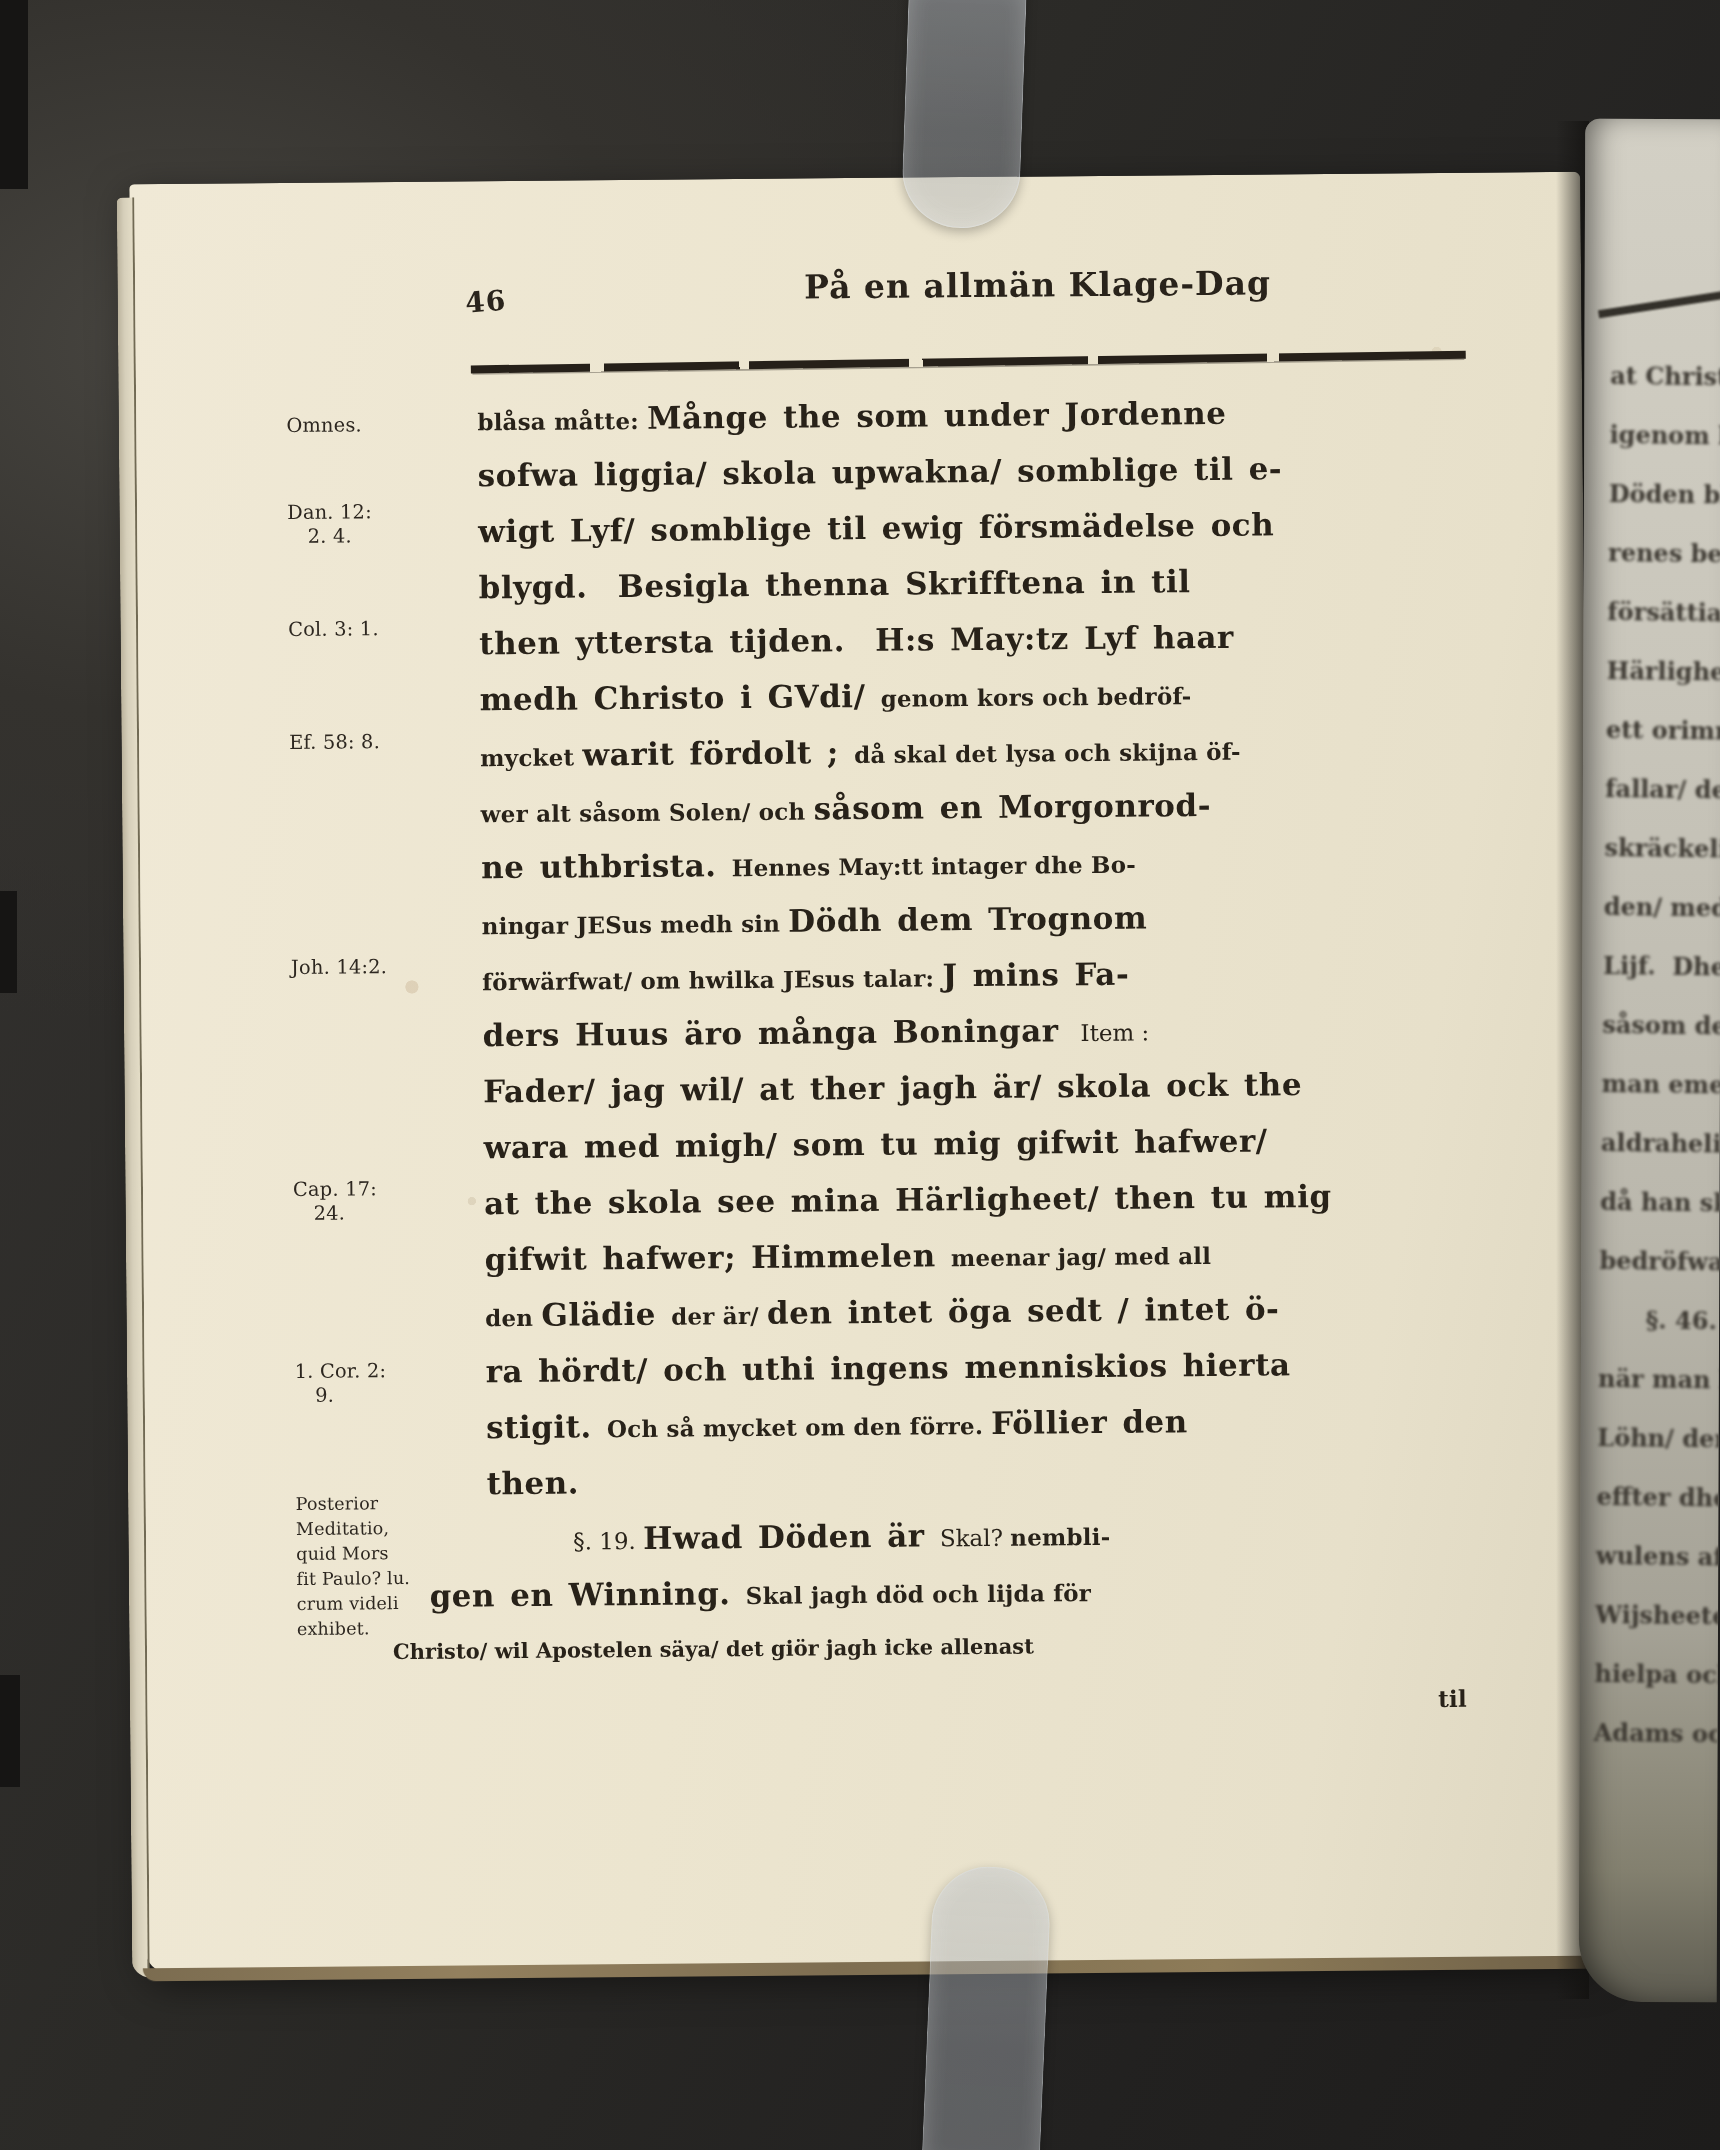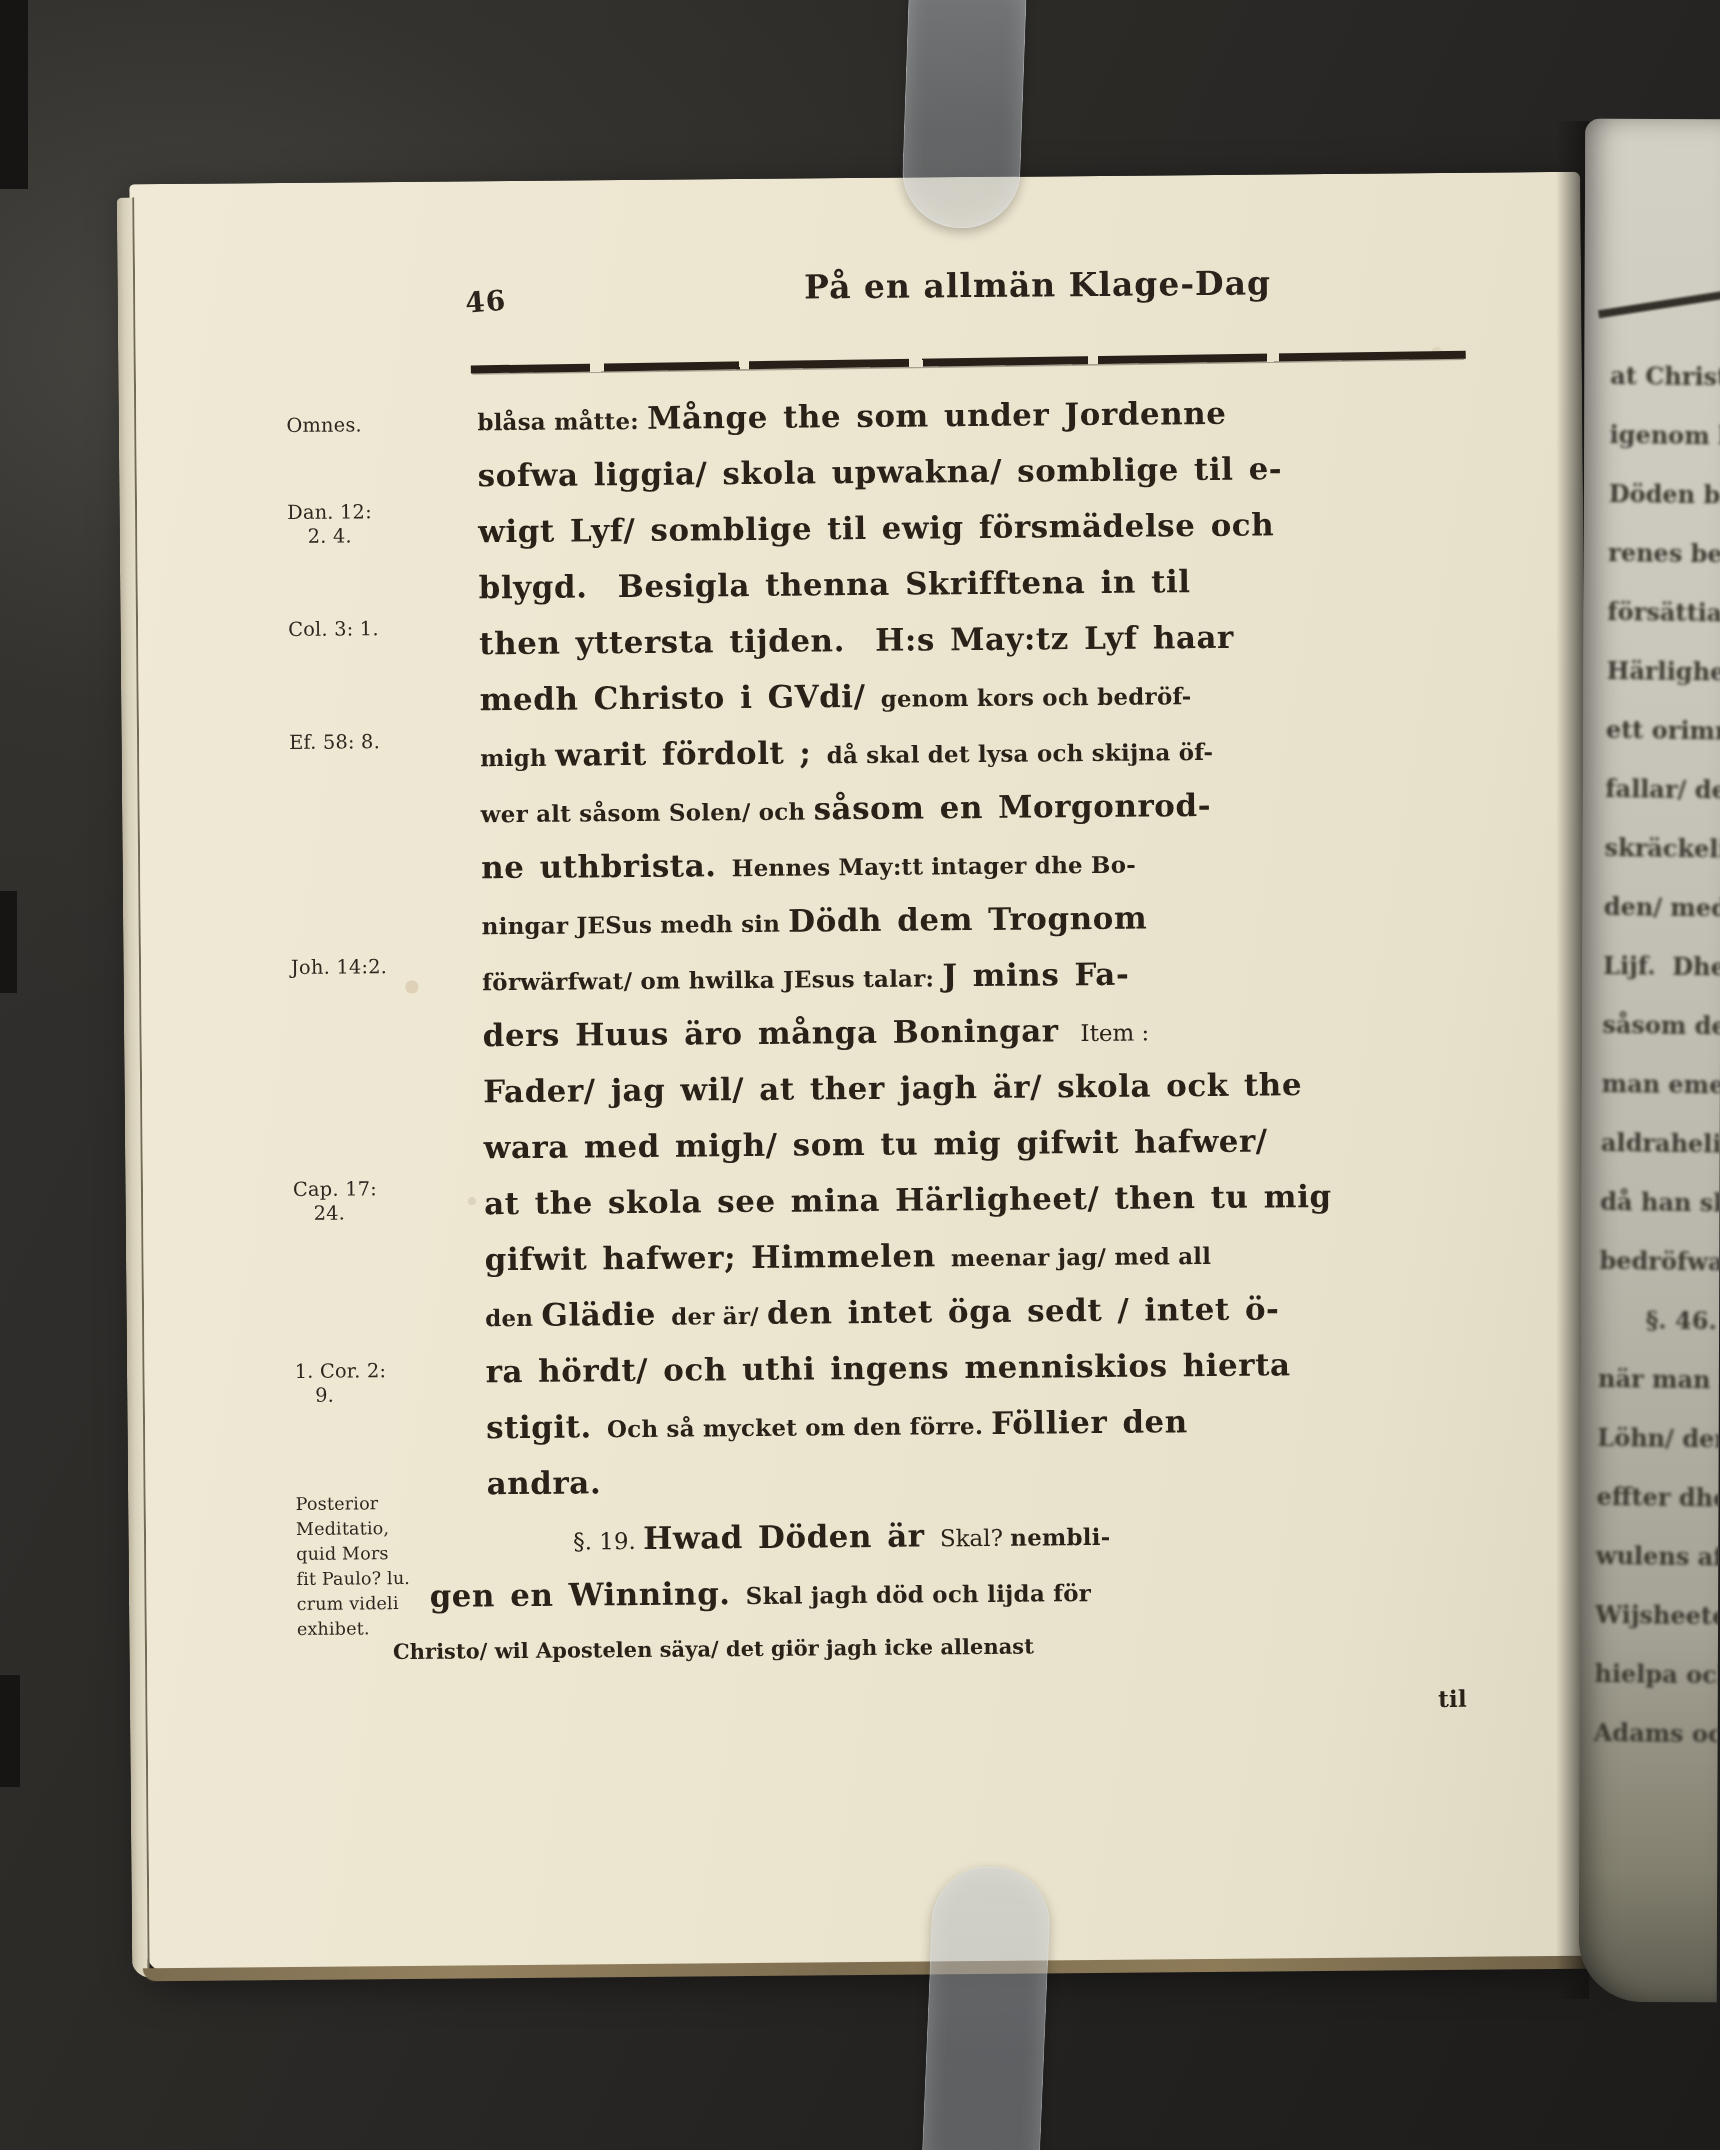--- a/index.html
+++ b/index.html
@@ -179,34 +179,34 @@
           <div class="mnote-line cont">exhibet.</div>
         </div>
       </div>
     <div id="main-lines">
         <div class="tline"><span class="seg-md">blåsa måtte: </span><span class="seg-lg">Månge the som under Jordenne</span></div>
         <div class="tline"><span class="seg-lg">sofwa liggia/ skola upwakna/ somblige til e-</span></div>
         <div class="tline"><span class="seg-lg">wigt Lyf/ somblige til ewig försmädelse och</span></div>
         <div class="tline"><span class="seg-lg">blygd.  Besigla thenna Skrifftena in til</span></div>
         <div class="tline"><span class="seg-lg">then yttersta tijden.  H:s May:tz Lyf haar</span></div>
         <div class="tline"><span class="seg-lg">medh Christo i GVdi/ </span><span class="seg-md">genom kors och bedröf-</span></div>
-        <div class="tline"><span class="seg-md">migh </span><span class="seg-lg">warit fördolt ; </span><span class="seg-md">då skal det lysa och skijna öf-</span></div>
+        <div class="tline"><span class="seg-md">mycket </span><span class="seg-lg">warit fördolt ; </span><span class="seg-md">då skal det lysa och skijna öf-</span></div>
         <div class="tline"><span class="seg-md">wer alt såsom Solen/ och </span><span class="seg-lg">såsom en Morgonrod-</span></div>
         <div class="tline"><span class="seg-lg">ne uthbrista. </span><span class="seg-md">Hennes May:tt intager dhe Bo-</span></div>
         <div class="tline"><span class="seg-md">ningar JESus medh sin </span><span class="seg-lg">Dödh dem Trognom</span></div>
         <div class="tline"><span class="seg-md">förwärfwat/ om hwilka JEsus talar: </span><span class="seg-lg">J mins Fa-</span></div>
         <div class="tline"><span class="seg-lg">ders Huus äro många Boningar</span><span class="seg-rom">   Item :</span></div>
         <div class="tline"><span class="seg-lg">Fader/ jag wil/ at ther jagh är/ skola ock the</span></div>
         <div class="tline"><span class="seg-lg">wara med migh/ som tu mig gifwit hafwer/</span></div>
         <div class="tline"><span class="seg-lg">at the skola see mina Härligheet/ then tu mig</span></div>
         <div class="tline"><span class="seg-lg">gifwit hafwer; Himmelen </span><span class="seg-md">meenar jag/ med all</span></div>
         <div class="tline"><span class="seg-md">den </span><span class="seg-lg">Glädie </span><span class="seg-md">der är/ </span><span class="seg-lg">den intet öga sedt / intet ö-</span></div>
         <div class="tline"><span class="seg-lg">ra hördt/ och uthi ingens menniskios hierta</span></div>
         <div class="tline"><span class="seg-lg">stigit. </span><span class="seg-md">Och så mycket om den förre. </span><span class="seg-lg">Föllier den</span></div>
-        <div class="tline"><span class="seg-lg">andra.</span></div>
+        <div class="tline"><span class="seg-lg">then.</span></div>
         <div class="tline sec-indent"><span class="seg-rom">§. 19. </span><span class="seg-lg">Hwad Döden är </span><span class="seg-rom">Skal? </span><span class="seg-md">nembli-</span></div>
         <div class="tline outdent-sm"><span class="seg-lg">gen en Winning. </span><span class="seg-md">Skal jagh död och lijda för</span></div>
         <div class="tline outdent-lg"><span class="seg-sm">Christo/ wil Apostelen säya/ det giör jagh icke allenast</span></div>
         <div class="tline catchword"><span class="seg-md">til</span></div>
       </div>
   </div>
 
   <div id="gutter-shadow"></div>
 
   <div id="next-page">

